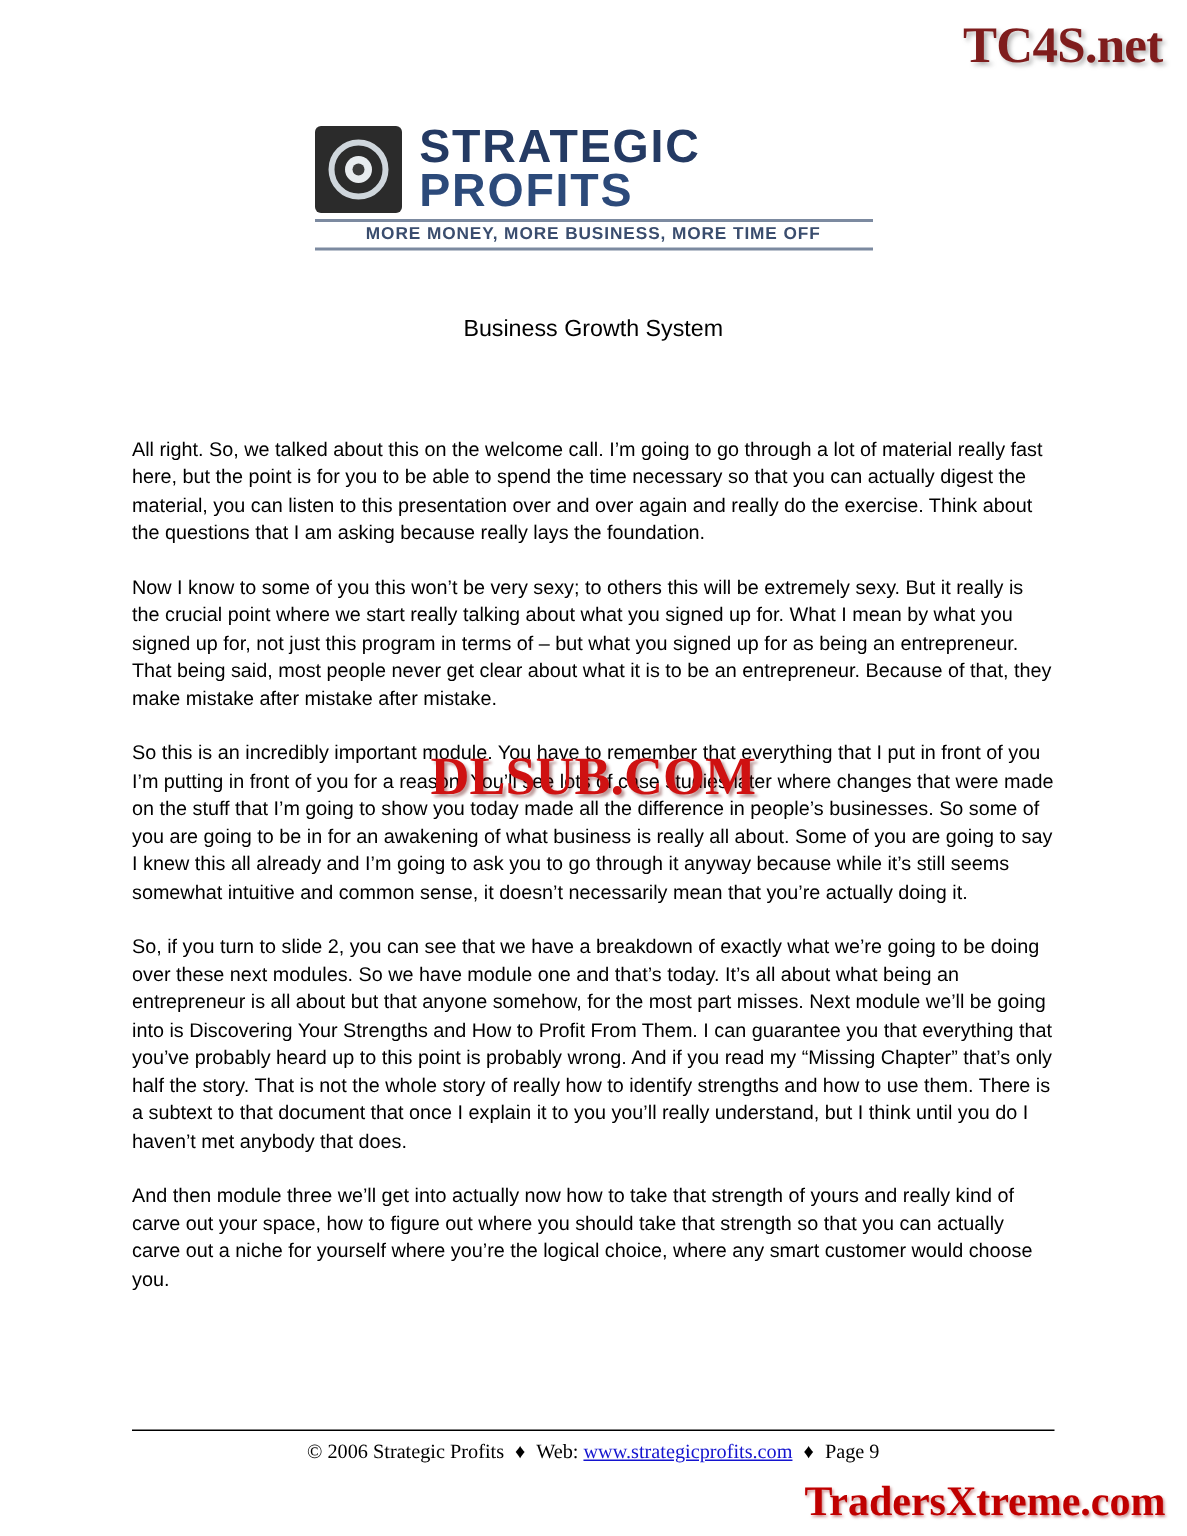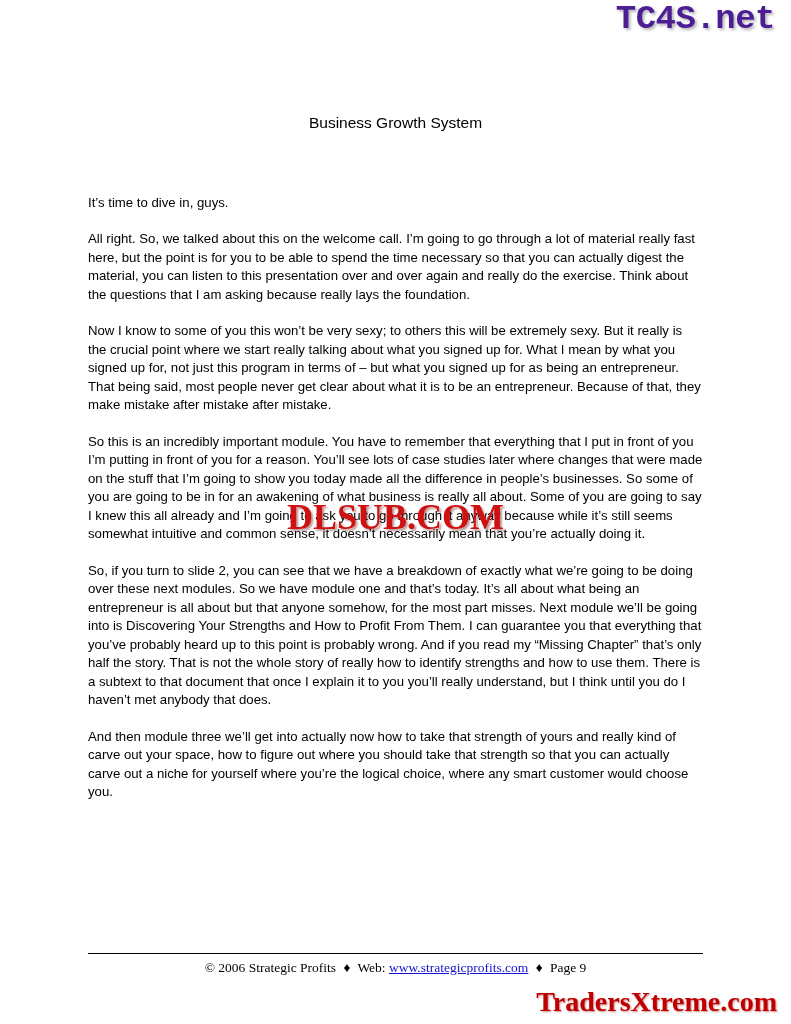--- a/index.html
+++ b/index.html
@@ -12,26 +12,26 @@
     height: 1024px;
     font-family: "Liberation Sans", sans-serif;
     color: #000000;
     position: relative;
     overflow: hidden;
   }
 
   
   .site-watermark {
     position: absolute;
-    top: 0;
+    top: 12px;
     right: 16px;
-    font-family: Liberation Mono, monospace;
+    font-family: Liberation Serif, serif;
     font-size: 34px;
     font-weight: bold;
-    color: #4c1d95;
+    color: #7f1d1d;
     letter-spacing: -0.5px;
     text-shadow: 2px 2px 3px rgba(120,120,120,0.55);
     white-space: nowrap;
   }
 
   
   .site-watermark-bottom {
     position: absolute;
     bottom: 6px;
     right: 14px;
@@ -205,25 +205,39 @@
   }
   .dot { padding: 0 4px; }
 </style>
 </head>
 <body>
 
 <div class="site-watermark">TC4S.net</div>
 
 <div class="page">
 
+  <div class="logo-wrap">
+    <div class="logo-main">
+      <div class="logo-mark">
+        <div class="sq"></div>
+        <div class="ring-outer"></div>
+        <div class="ring-inner"></div>
+        <div class="pupil"></div>
+      </div>
+      <div class="logo-words">
+        <div class="l1">STRATEGIC</div>
+        <div class="l2">PROFITS</div>
+      </div>
+    </div>
+    <div class="logo-tag">More Money, More Business, More Time Off</div>
+  </div>
 
   <div class="doc-subtitle">Business Growth System</div>
 
   <div class="body-copy">
-    <p>It’s time to dive in, guys.</p>
     <p>All right. So, we talked about this on the welcome call. I’m going to go through a lot of material really fast here, but the point is for you to be able to spend the time necessary so that you can actually digest the material, you can listen to this presentation over and over again and really do the exercise. Think about the questions that I am asking because really lays the foundation.</p>
     <p>Now I know to some of you this won’t be very sexy; to others this will be extremely sexy. But it really is the crucial point where we start really talking about what you signed up for. What I mean by what you signed up for, not just this program in terms of – but what you signed up for as being an entrepreneur. That being said, most people never get clear about what it is to be an entrepreneur. Because of that, they make mistake after mistake after mistake.</p>
     <p>So this is an incredibly important module. You have to remember that everything that I put in front of you I’m putting in front of you for a reason. You’ll see lots of case studies later where changes that were made on the stuff that I’m going to show you today made all the difference in people’s businesses. So some of you are going to be in for an awakening of what business is really all about. Some of you are going to say I knew this all already and I’m going to ask you to go through it anyway because while it’s still seems somewhat intuitive and common sense, it doesn’t necessarily mean that you’re actually doing it.</p>
     <p>So, if you turn to slide 2, you can see that we have a breakdown of exactly what we’re going to be doing over these next modules. So we have module one and that’s today. It’s all about what being an entrepreneur is all about but that anyone somehow, for the most part misses. Next module we’ll be going into is Discovering Your Strengths and How to Profit From Them. I can guarantee you that everything that you’ve probably heard up to this point is probably wrong. And if you read my “Missing Chapter” that’s only half the story. That is not the whole story of really how to identify strengths and how to use them. There is a subtext to that document that once I explain it to you you’ll really understand, but I think until you do I haven’t met anybody that does.</p>
     <p>And then module three we’ll get into actually now how to take that strength of yours and really kind of carve out your space, how to figure out where you should take that strength so that you can actually carve out a niche for yourself where you’re the logical choice, where any smart customer would choose you.</p>
   </div>
 
   <div class="footer">
     <div class="footer-rule"></div>
     <div class="footer-line">

